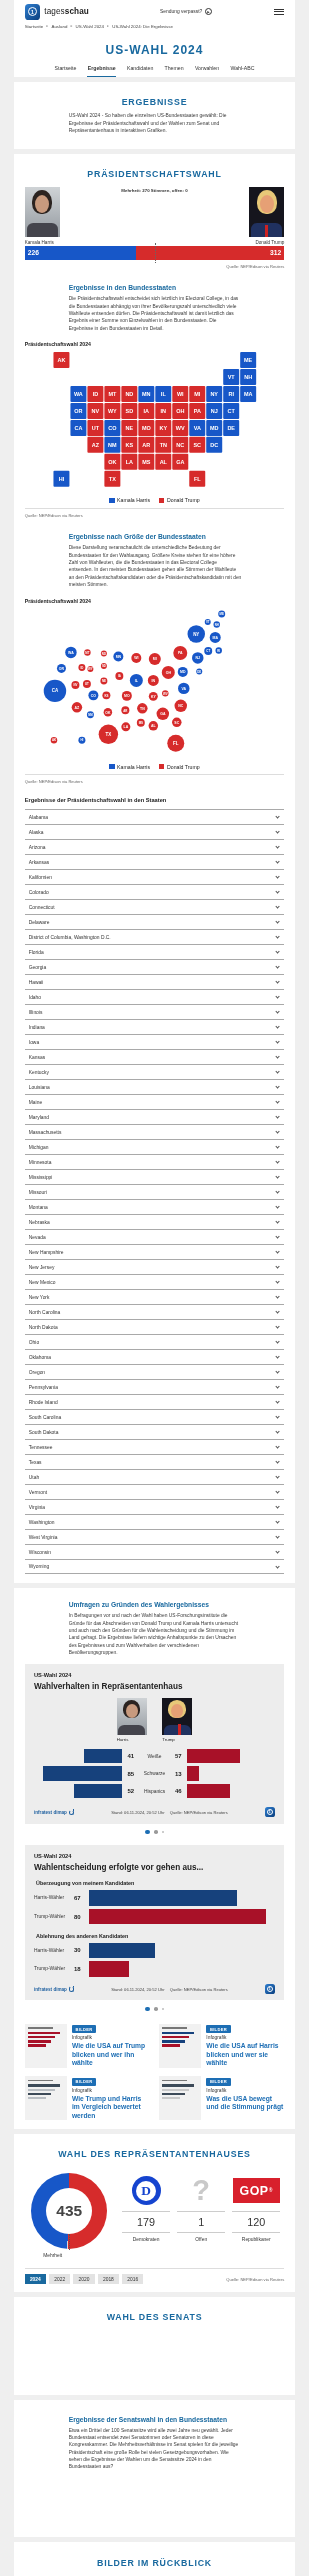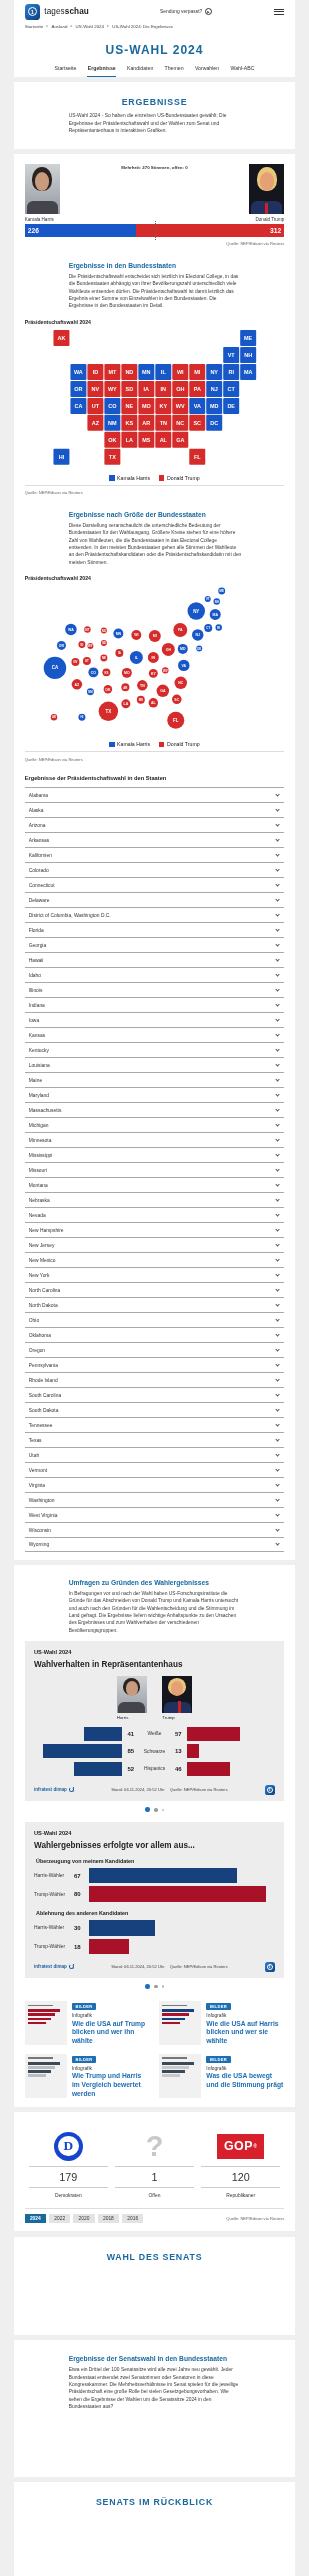--- a/index.html
+++ b/index.html
@@ -168,20 +168,21 @@
       <span class="tab">Wahl-ABC</span>
     </div>
 </div>
 
 <div class="card">
   <div class="h-big">ERGEBNISSE</div>
   <div class="p-ind" style="margin-bottom:6.2px;">US-Wahl 2024 - So haben die einzelnen US-Bundesstaaten gewählt: Die Ergebnisse der Präsidentschaftswahl und der Wahlen zum Senat und Repräsentantenhaus in interaktiven Grafiken.</div>
 </div>
 
 <div class="card">
+  <div class="h-big">PRÄSIDENTSCHAFTSWAHL</div>
 
   <div class="prez-top">
     <div class="photo harris">
         <span class="hair"></span>
         <span class="face"></span>
         <span class="torso"></span>
       </div>
     <div class="majority-note">Mehrheit: 270 Stimmen, offen: 0</div>
     <div class="photo trump">
         <span class="hair"></span>
@@ -921,21 +922,21 @@
     </div>
   </div>
   <div class="dots">
     <span class="dot" style="width:4.6px;height:4.6px;background:#1d6eb4;"></span>
     <span class="dot" style="width:3.6px;height:3.6px;background:#9a9a9a;"></span>
     <span class="dot" style="width:2.1px;height:2.1px;background:#bdbdbd;"></span>
   </div>
 
   <div class="info">
     <div class="info-kicker">US-Wahl 2024</div>
-    <div class="info-title">Wahlergebnisses erfolgte vor allem aus...</div>
+    <div class="info-title">Wahlentscheidung erfolgte vor gehen aus...</div>
     <div id="info2-groups">
         <div class="grp-label">Überzeugung von meinem Kandidaten</div>
         <div class="hbar-row">
           <span class="hbar-name">Harris-Wähler</span>
           <span class="hbar-val">67</span>
           <span class="hbar harris" style="width: 148px;"></span>
         </div>
         <div class="hbar-row">
           <span class="hbar-name">Trump-Wähler</span>
           <span class="hbar-val">80</span>
@@ -1019,21 +1020,31 @@
             <div class="t-bar" style="background: rgb(60, 74, 88); width: 23px;"></div>
             <div class="t-bar" style="background: rgb(201, 201, 201); width: 18px;"></div>
           </div>
         </div>
         <div><span class="badge">BILDER</span><div class="teaser-kicker">Infografik</div><div class="teaser-title">Was die USA bewegt und die Stimmung prägt</div></div>
       </div>
     </div>
 </div>
 
 <div class="card">
+  <div class="h-big">WAHL DES REPRÄSENTANTENHAUSES</div>
   <div class="house-flex">
+    <div class="donut-wrap">
+      <div class="donut" id="house-donut" style="background: conic-gradient(rgb(214, 43, 43) 0deg, rgb(214, 43, 43) 182.069deg, rgb(217, 217, 217) 182.069deg, rgb(217, 217, 217) 182.897deg, rgb(23, 87, 200) 182.897deg, rgb(23, 87, 200) 360deg);">
+        <div class="hole">
+            <span>435</span>
+          </div>
+        <div class="maj"></div>
+      </div>
+      <div class="maj-label">Mehrheit</div>
+    </div>
     <div class="seats">
       <div class="seat-logo">
           <span class="d-logo">
             <i>D</i>
           </span>
         </div>
       <div class="seat-logo">
           <span class="q-mark">?</span>
         </div>
       <div class="seat-logo">
@@ -1065,15 +1076,15 @@
 <div class="card" style="min-height:98px;">
   <div class="h-big">WAHL DES SENATS</div>
 </div>
 
 <div class="card" style="min-height:137px;">
   <div class="h-sub" style="margin-top:7.2px;">Ergebnisse der Senatswahl in den Bundesstaaten</div>
   <div class="p-ind">Etwa ein Drittel der 100 Senatssitze wird alle zwei Jahre neu gewählt. Jeder Bundesstaat entsendet zwei Senatorinnen oder Senatoren in diese Kongresskammer. Die Mehrheitsverhältnisse im Senat spielen für die jeweilige Präsidentschaft eine große Rolle bei vielen Gesetzgebungsvorhaben. Wie sehen die Ergebnisse der Wahlen um die Senatssitze 2024 in den Bundesstaaten aus?</div>
 </div>
 
 <div class="card" style="min-height:95px;">
-  <div class="h-big">SENATS IM RÜCKBLICK</div>
+  <div class="h-big">BILDER IM RÜCKBLICK</div>
 </div>
 
 
 </body></html>

